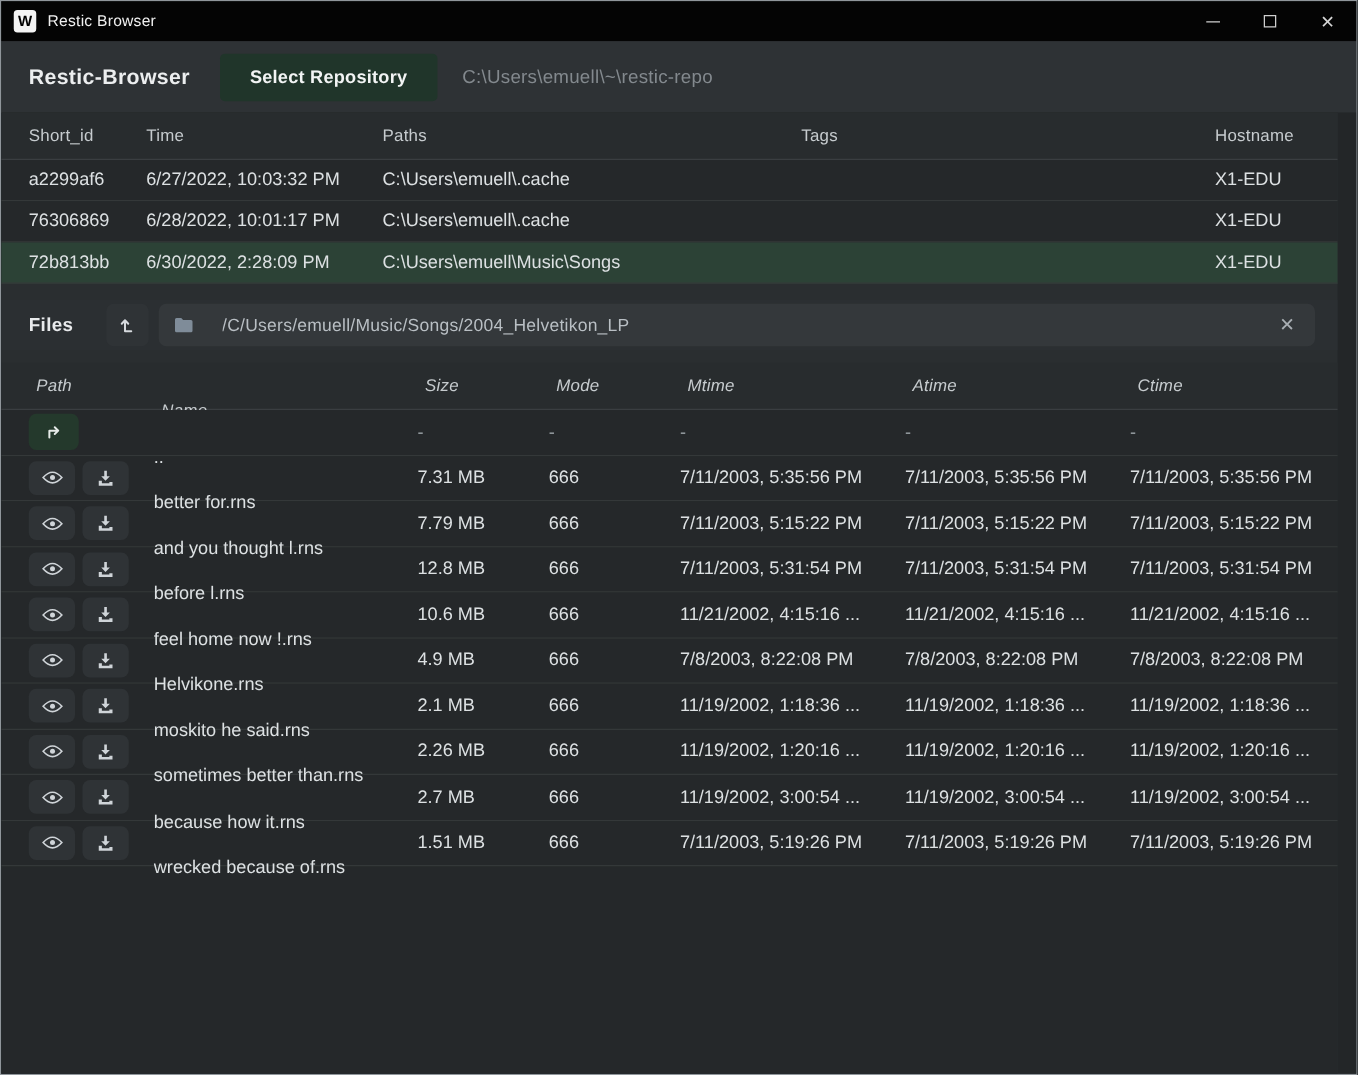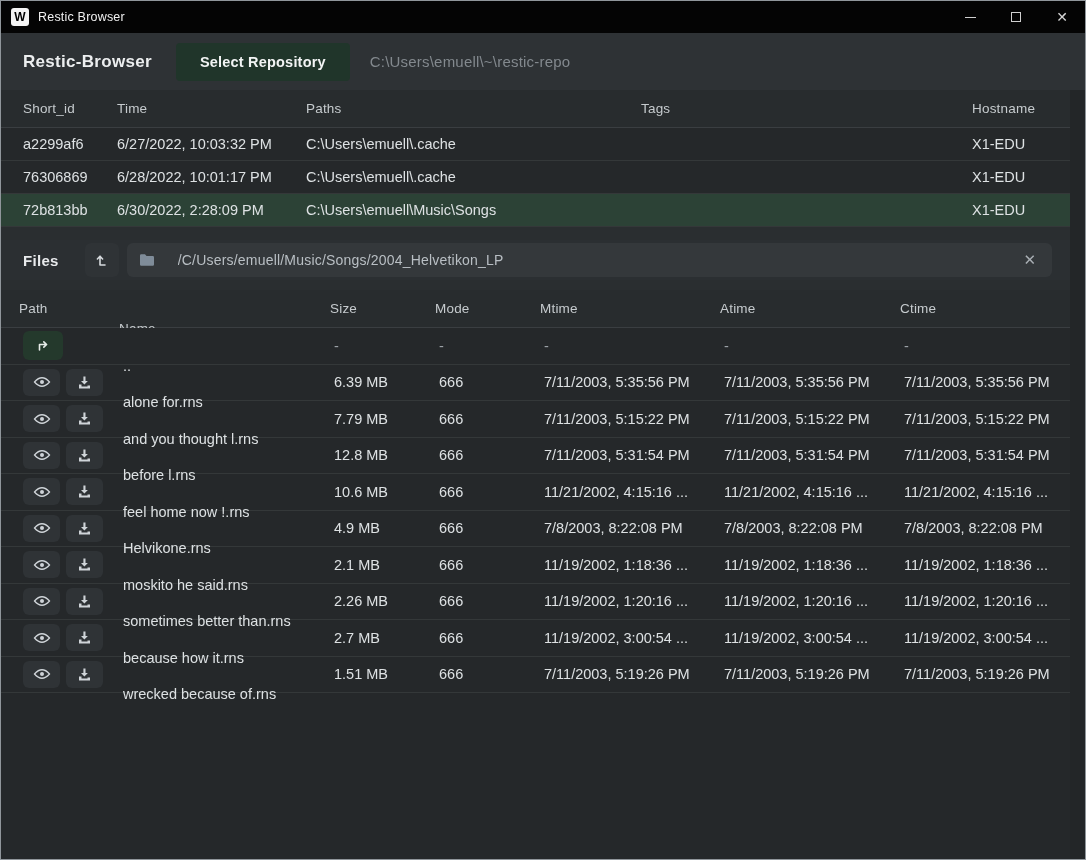--- a/index.html
+++ b/index.html
@@ -50,22 +50,22 @@
   .files-title { font-size:15px; font-weight:bold; color:#e8eaec; margin-right:26px; letter-spacing:.3px; }
   .root-btn { width:34px; height:34px; background:#2f3336; border:none; border-radius:6px; display:flex;
     align-items:center; justify-content:center; cursor:pointer; margin-right:8px; }
   .path-field { flex:1; height:34px; background:#34383b; border-radius:6px; display:flex; align-items:center;
     padding:0 10px 0 12px; }
   .path-text { font-size:14px; color:#b9bfc4; margin-left:23px; letter-spacing:.2px; flex:1; }
   .clear-btn { background:none; border:none; color:#a9afb4; font-size:15px; cursor:pointer; padding:2px 6px;
     font-family:"Liberation Sans","DejaVu Sans",sans-serif; }
 
   
-  .f-head { height:38px; margin-top:10px; display:flex; align-items:center; padding:0 0 0 18px; background:#282c2e;
-    border-bottom:1px solid #3a3e41; font-size:13.5px; color:#c6cbce; letter-spacing:.2px; }
+  .f-head { height:38px; margin-top:10px; display:flex; align-items:center; padding:0 0 0 28px; background:#282c2e;
+    border-bottom:1px solid #3a3e41; font-size:13.5px; color:#c6cbce; letter-spacing:.2px;font-style:italic; }
   .files-table { flex:1; background:#25282a; }
   .f-row { height:36.5px; display:flex; align-items:center; padding:0 0 0 22px;
     border-bottom:1px solid #343839; font-size:14.5px; color:#dde1e3; background:#25282a; }
   .f-path{ width:100px; display:flex; gap:6px; align-items:center; } .f-name{ width:211px;margin-top:40px; }
   .f-size{ width:105px; } .f-mode{ width:105px; } .f-mtime{ width:180px; } .f-atime{ width:180px; } .f-ctime{ flex:1; }
   .dash { color:#9ba1a6; }
 
   .icon-btn { width:37px; height:27px; background:#2f3336; border:none; border-radius:6px; display:flex;
     align-items:center; justify-content:center; cursor:pointer; }
   .parent-btn { width:40px; height:29px; background:#24392c; border:none; border-radius:6px; display:flex;
@@ -191,22 +191,22 @@
                   <circle cx="9" cy="7" r="2" fill="#cfd4d8"></circle>
                 </svg>
               </button>
               <button class="icon-btn">
                 <svg width="15" height="15" viewBox="0 0 15 15">
                   <path d="M8.5 1.5 v4.5 h2.4 L7.4 9.6 4 6 h2.4 V1.5 Z" fill="#cfd4d8"></path>
                   <path d="M2 9.5 h2.5 v2 h6 v-1 h2.5 v3 H2 Z" fill="#cfd4d8"></path>
                 </svg>
               </button>
             </span>
-            <span class="f-name ellipsis">alone for.rns</span>
-            <span class="f-size">6.39 MB</span>
+            <span class="f-name ellipsis">better for.rns</span>
+            <span class="f-size">7.31 MB</span>
             <span class="f-mode">666</span>
             <span class="f-mtime ellipsis">7/11/2003, 5:35:56 PM</span>
             <span class="f-atime ellipsis">7/11/2003, 5:35:56 PM</span>
             <span class="f-ctime ellipsis">7/11/2003, 5:35:56 PM</span>
           </div>
 
           <div class="f-row">
             <span class="f-path">
               <button class="icon-btn">
                 <svg width="18" height="14" viewBox="0 0 18 14">

